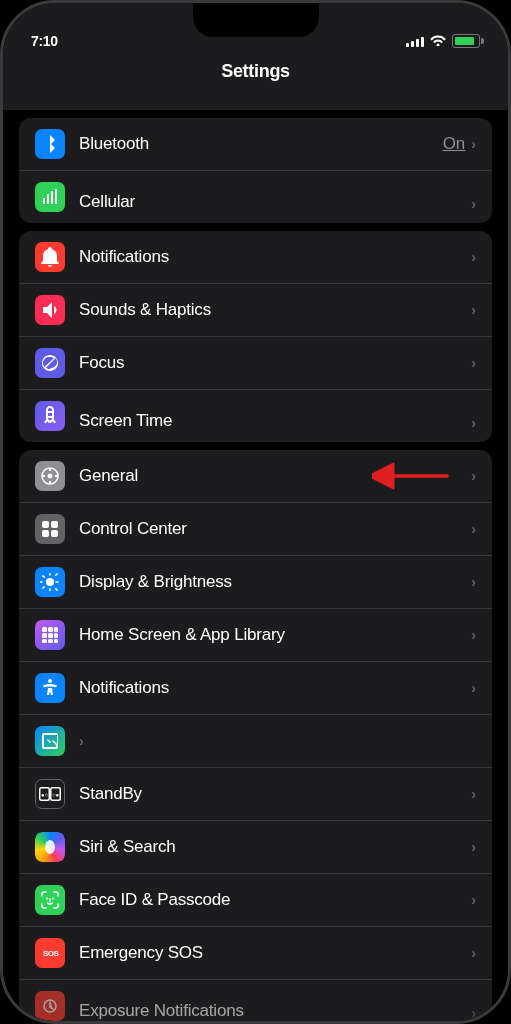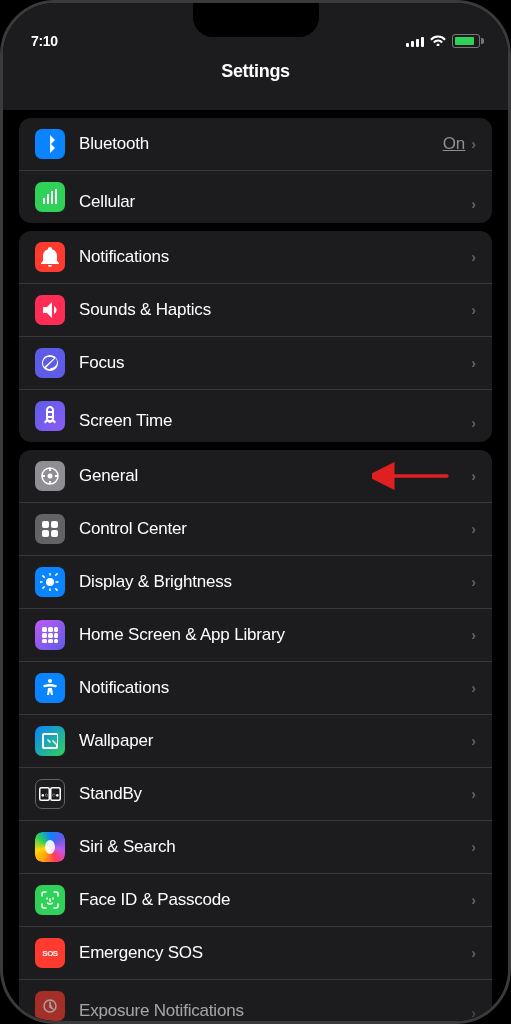--- a/index.html
+++ b/index.html
@@ -422,21 +422,20 @@
           <span class="row-label">Notifications</span>
           <span class="chevron">›</span>
         </div>
 
         <div class="settings-row">
           <div class="row-icon icon-wallpaper" style="background: linear-gradient(135deg, #0a84ff, #30d158);">
             <svg width="20" height="20" viewBox="0 0 20 20" fill="white">
               <path d="M2 4a2 2 0 012-2h12a2 2 0 012 2v12a2 2 0 01-2 2H4a2 2 0 01-2-2V4zm2 0v8l4-4 3 3 2-2 4 4V4H4zm0 12h12v-2l-4-4-2 2-3-3-3 3v4z"></path>
             </svg>
           </div>
-          <span class="row-label">Wallpaper</span>
           <span class="chevron">›</span>
         </div>
 
         <div class="settings-row">
           <div class="row-icon" style="background:#1c1c1e; border:1.5px solid #636366;">
             <svg width="22" height="14" viewBox="0 0 22 14" fill="none">
               <rect x="0.75" y="0.75" width="9.5" height="12.5" rx="1.5" stroke="white" stroke-width="1.5" fill="none"></rect>
               <rect x="11.75" y="0.75" width="9.5" height="12.5" rx="1.5" stroke="white" stroke-width="1.5" fill="none"></rect>
               <text x="2" y="10" fill="white" font-size="6" font-family="sans-serif">●○</text>
               <text x="13" y="10" fill="white" font-size="6" font-family="sans-serif">○●</text>
@@ -464,21 +463,21 @@
               <path d="M2 6V4a2 2 0 012-2h2M14 2h2a2 2 0 012 2v2M2 14v2a2 2 0 002 2h2M14 18h2a2 2 0 002-2v-2" stroke="white" stroke-width="1.5" stroke-linecap="round"></path>
               <path d="M7 8v1M13 8v1M7.5 13c.7.8 1.3 1 2.5 1s1.8-.2 2.5-1" stroke="white" stroke-width="1.5" stroke-linecap="round"></path>
               <path d="M10 9v2.5" stroke="white" stroke-width="1.5" stroke-linecap="round"></path>
             </svg>
           </div>
           <span class="row-label">Face ID &amp; Passcode</span>
           <span class="chevron">›</span>
         </div>
 
         <div class="settings-row">
-          <div class="row-icon icon-emergencysos" style="background:#ff3b30; border-radius:7px; display:flex; align-items:center; justify-content:center;">
+          <div class="row-icon icon-emergencysos" style="background:#ff3b30; border-radius:7px; display:flex; align-items:center; justify-content:flex-start;padding-left:8px;">
             <span style="color:white; font-size:8px; font-weight:800; letter-spacing:-0.5px;">SOS</span>
           </div>
           <span class="row-label">Emergency SOS</span>
           <span class="chevron">›</span>
         </div>
 
         <div class="settings-row partial-row">
           <div class="row-icon" style="background:#ff3b30; border-radius:7px;">
             <svg width="20" height="20" viewBox="0 0 20 20" fill="white">
               <circle cx="10" cy="10" r="6" fill="none" stroke="white" stroke-width="1.5"></circle>

